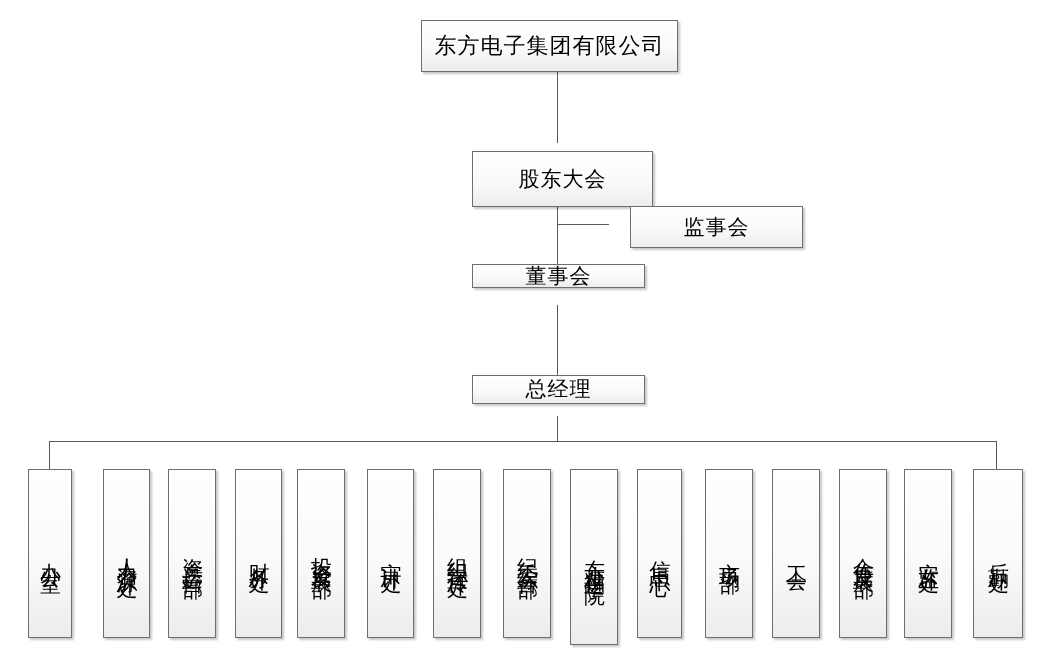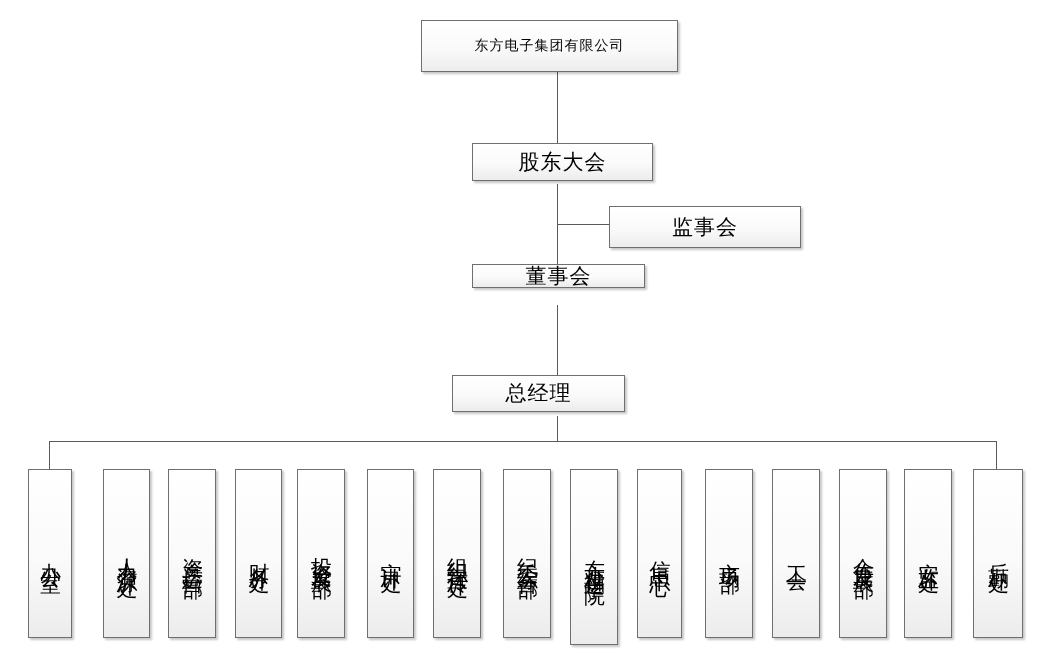--- a/index.html
+++ b/index.html
@@ -29,21 +29,21 @@
     align-items:center;
     justify-content:center;
     text-align:center;
   }
   .hlabel{
     font-size:21px;
     letter-spacing:1px;
     white-space:nowrap;
     line-height:1;
   }
-  .title .hlabel{font-size:14px;}
+  .title .hlabel{font-size:22px;}
   .vlabel{
     writing-mode:vertical-lr;
     text-orientation:upright;
     font-size:21px;
     letter-spacing:5px;
     line-height:1;
     white-space:nowrap;
   }
   .line{position:absolute;background:var(--connector);}
   .line.v{width:1px;}
@@ -60,33 +60,33 @@
   <div class="line v" style="left:557px;top:305px;height:70px"></div>
   <div class="line v" style="left:557px;top:416px;height:25px"></div>
   <div class="line h" style="left:49px;top:441px;width:948px"></div>
   <div class="line v" style="left:49px;top:441px;height:28px"></div>
   <div class="line v" style="left:996px;top:441px;height:28px"></div>
 
   <div class="box title" style="left:421px;top:20px;width:257px;height:52px">
     <span class="hlabel">东方电子集团有限公司</span>
   </div>
 
-  <div class="box" style="left:472px;top:143px;width:181px;height:38px">
+  <div class="box" style="left:472px;top:151px;width:181px;height:56px">
     <span class="hlabel">股东大会</span>
   </div>
 
-  <div class="box" style="left:609px;top:206px;width:192px;height:42px">
+  <div class="box" style="left:630px;top:206px;width:173px;height:42px">
     <span class="hlabel">监事会</span>
   </div>
 
   <div class="box" style="left:472px;top:264px;width:173px;height:24px">
     <span class="hlabel">董事会</span>
   </div>
 
-  <div class="box" style="left:452px;top:375px;width:173px;height:37px">
+  <div class="box" style="left:472px;top:375px;width:173px;height:29px">
     <span class="hlabel">总经理</span>
   </div>
 
   <div class="box" style="left:28px;top:469px;width:44px;height:169px">
     <span class="vlabel">办公室</span>
   </div>
   <div class="box" style="left:103px;top:469px;width:47px;height:169px">
     <span class="vlabel">人力资源处</span>
   </div>
   <div class="box" style="left:168px;top:469px;width:48px;height:169px">

